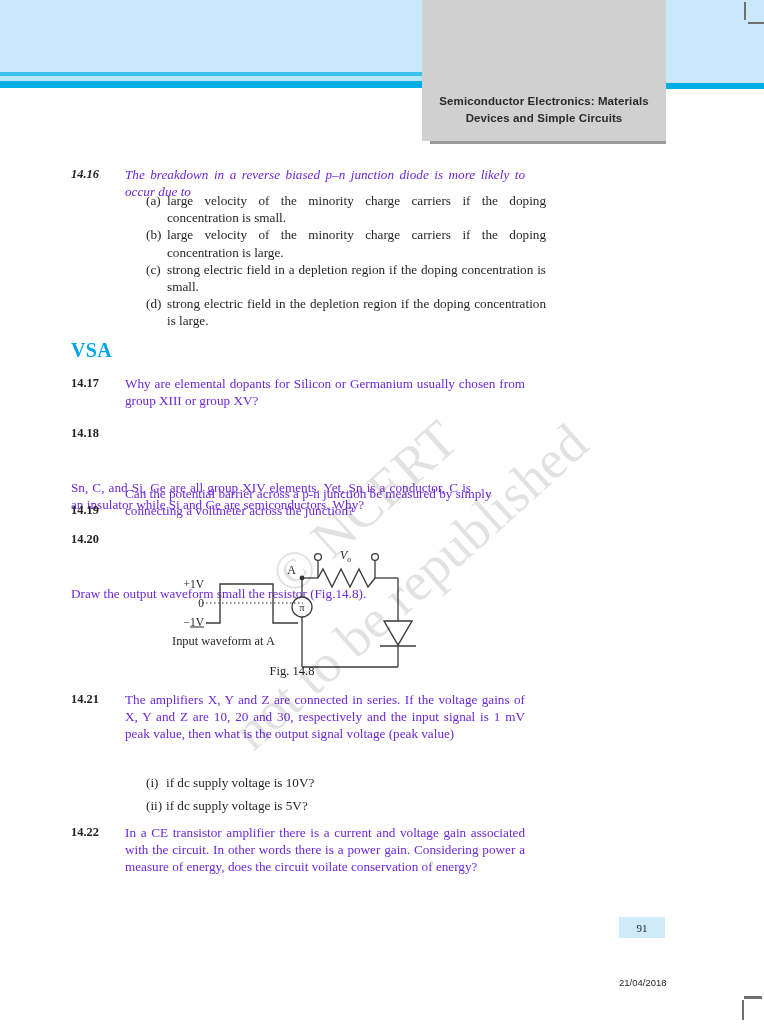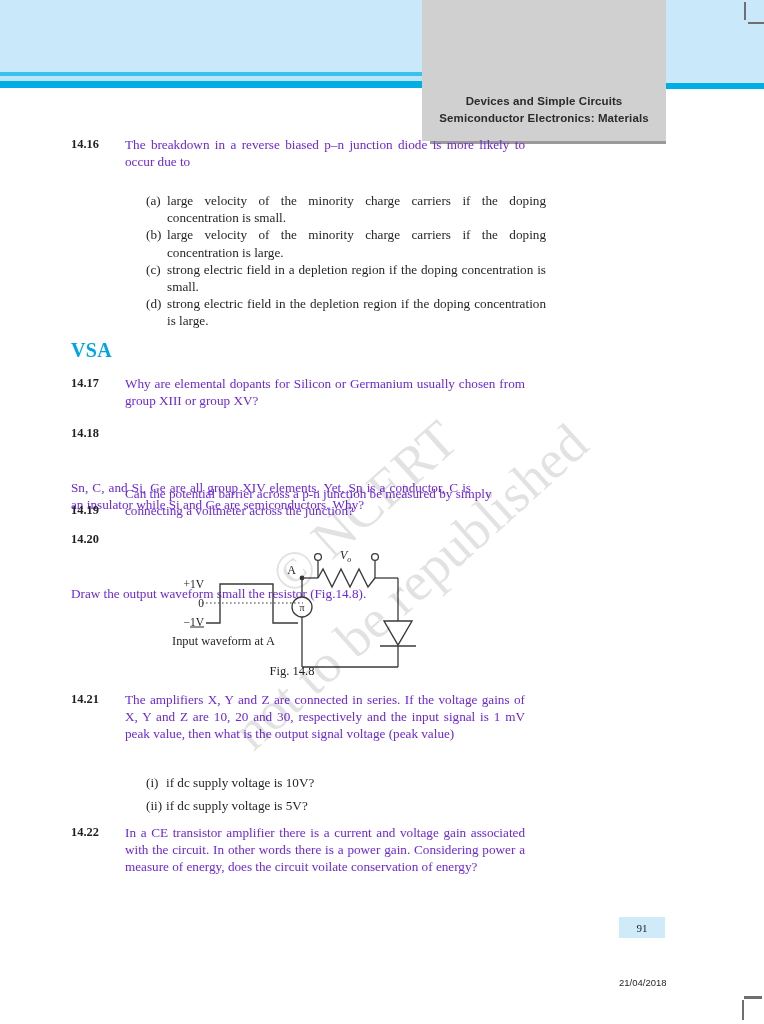--- a/index.html
+++ b/index.html
@@ -244,38 +244,38 @@
 
   <div class="hdr-lightblue-left"></div>
   <div class="hdr-lightblue-right"></div>
   <div class="hdr-bar-thin"></div>
   <div class="hdr-bar-pale"></div>
   <div class="hdr-bar-thick"></div>
   <div class="hdr-bar-right"></div>
 
   <div class="chapter-plate">
     <div class="chapter-title">
+      <div>Semiconductor Electronics: Materials</div>
       <div>Devices and Simple Circuits</div>
-      <div>Semiconductor Electronics: Materials</div>
     </div>
   </div>
 
   <div class="crop-mark crop-tr-v"></div>
   <div class="crop-mark crop-tr-h"></div>
   <div class="crop-mark crop-br-h"></div>
   <div class="crop-mark crop-br-v"></div>
 
   <div class="watermark">
     <div class="wm-text wm-1">© NCERT</div>
     <div class="wm-text wm-2">not to be republished</div>
   </div>
 
   <div class="content">
 
-    <div class="qitem" style="left:71px; top:136px; width:455px;">
+    <div class="qitem" style="left:71px; top:166px; width:455px;font-style:italic;">
       <div class="qnum">14.16</div>
       <div class="qbody" style="width:400px;">The breakdown in a reverse biased p–n junction diode is more likely to occur due to</div>
     </div>
 
     <div class="optlist" style="top:192px;">
       <div class="opt">
         <div class="opt-label">(a)</div>
         <div class="opt-text">large velocity of the minority charge carriers if the doping concentration is small.</div>
       </div>
       <div class="opt">

